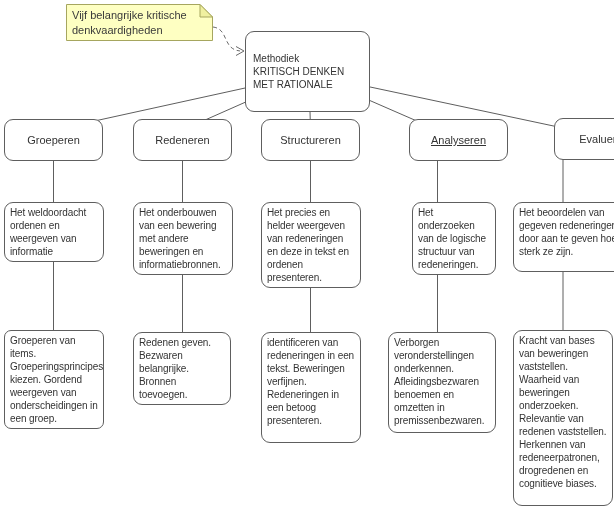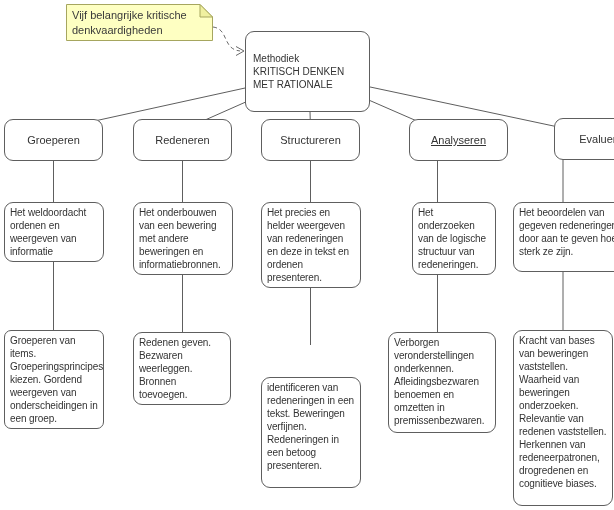--- a/index.html
+++ b/index.html
@@ -85,30 +85,30 @@
     <span>Groeperen van items. Groeperingsprincipes kiezen. Gordend weergeven van onderscheidingen in een groep.</span>
   </div>
 
   <div class="node cat" style="left:133px;top:119px;width:99px;border-radius:9px;">
     <span>Redeneren</span>
   </div>
   <div class="node body-node" style="left:133px;top:202px;width:100px;min-height:70px;">
     <span>Het onderbouwen van een bewering met andere beweringen en informatiebronnen.</span>
   </div>
   <div class="node body-node" style="left:133px;top:332px;width:98px;min-height:70px;">
-    <span>Redenen geven. Bezwaren weerleggen. Bronnen toevoegen.</span>
+    <span>Redenen geven. Bezwaren belangrijke. Bronnen toevoegen.</span>
   </div>
 
   <div class="node cat" style="left:261px;top:119px;width:99px;">
     <span>Structureren</span>
   </div>
   <div class="node body-node" style="left:261px;top:202px;width:100px;min-height:84px;">
     <span>Het precies en helder weergeven van redeneringen en deze in tekst en ordenen presenteren.</span>
   </div>
-  <div class="node body-node" style="left:261px;top:332px;width:100px;min-height:111px;margin-top:45px;">
+  <div class="node body-node" style="left:261px;top:332px;width:100px;min-height:111px;">
     <span>identificeren van redeneringen in een tekst. Beweringen verfijnen. Redeneringen in een betoog presenteren.</span>
   </div>
 
   <div class="node cat" style="left:409px;top:119px;width:99px;text-decoration:underline;">
     <span>Analyseren</span>
   </div>
   <div class="node body-node" style="left:388px;top:202px;width:84px;min-height:56px;margin-left:24px;">
     <span>Het onderzoeken van de logische structuur van redeneringen.</span>
   </div>
   <div class="node body-node" style="left:388px;top:332px;width:108px;min-height:101px;">

